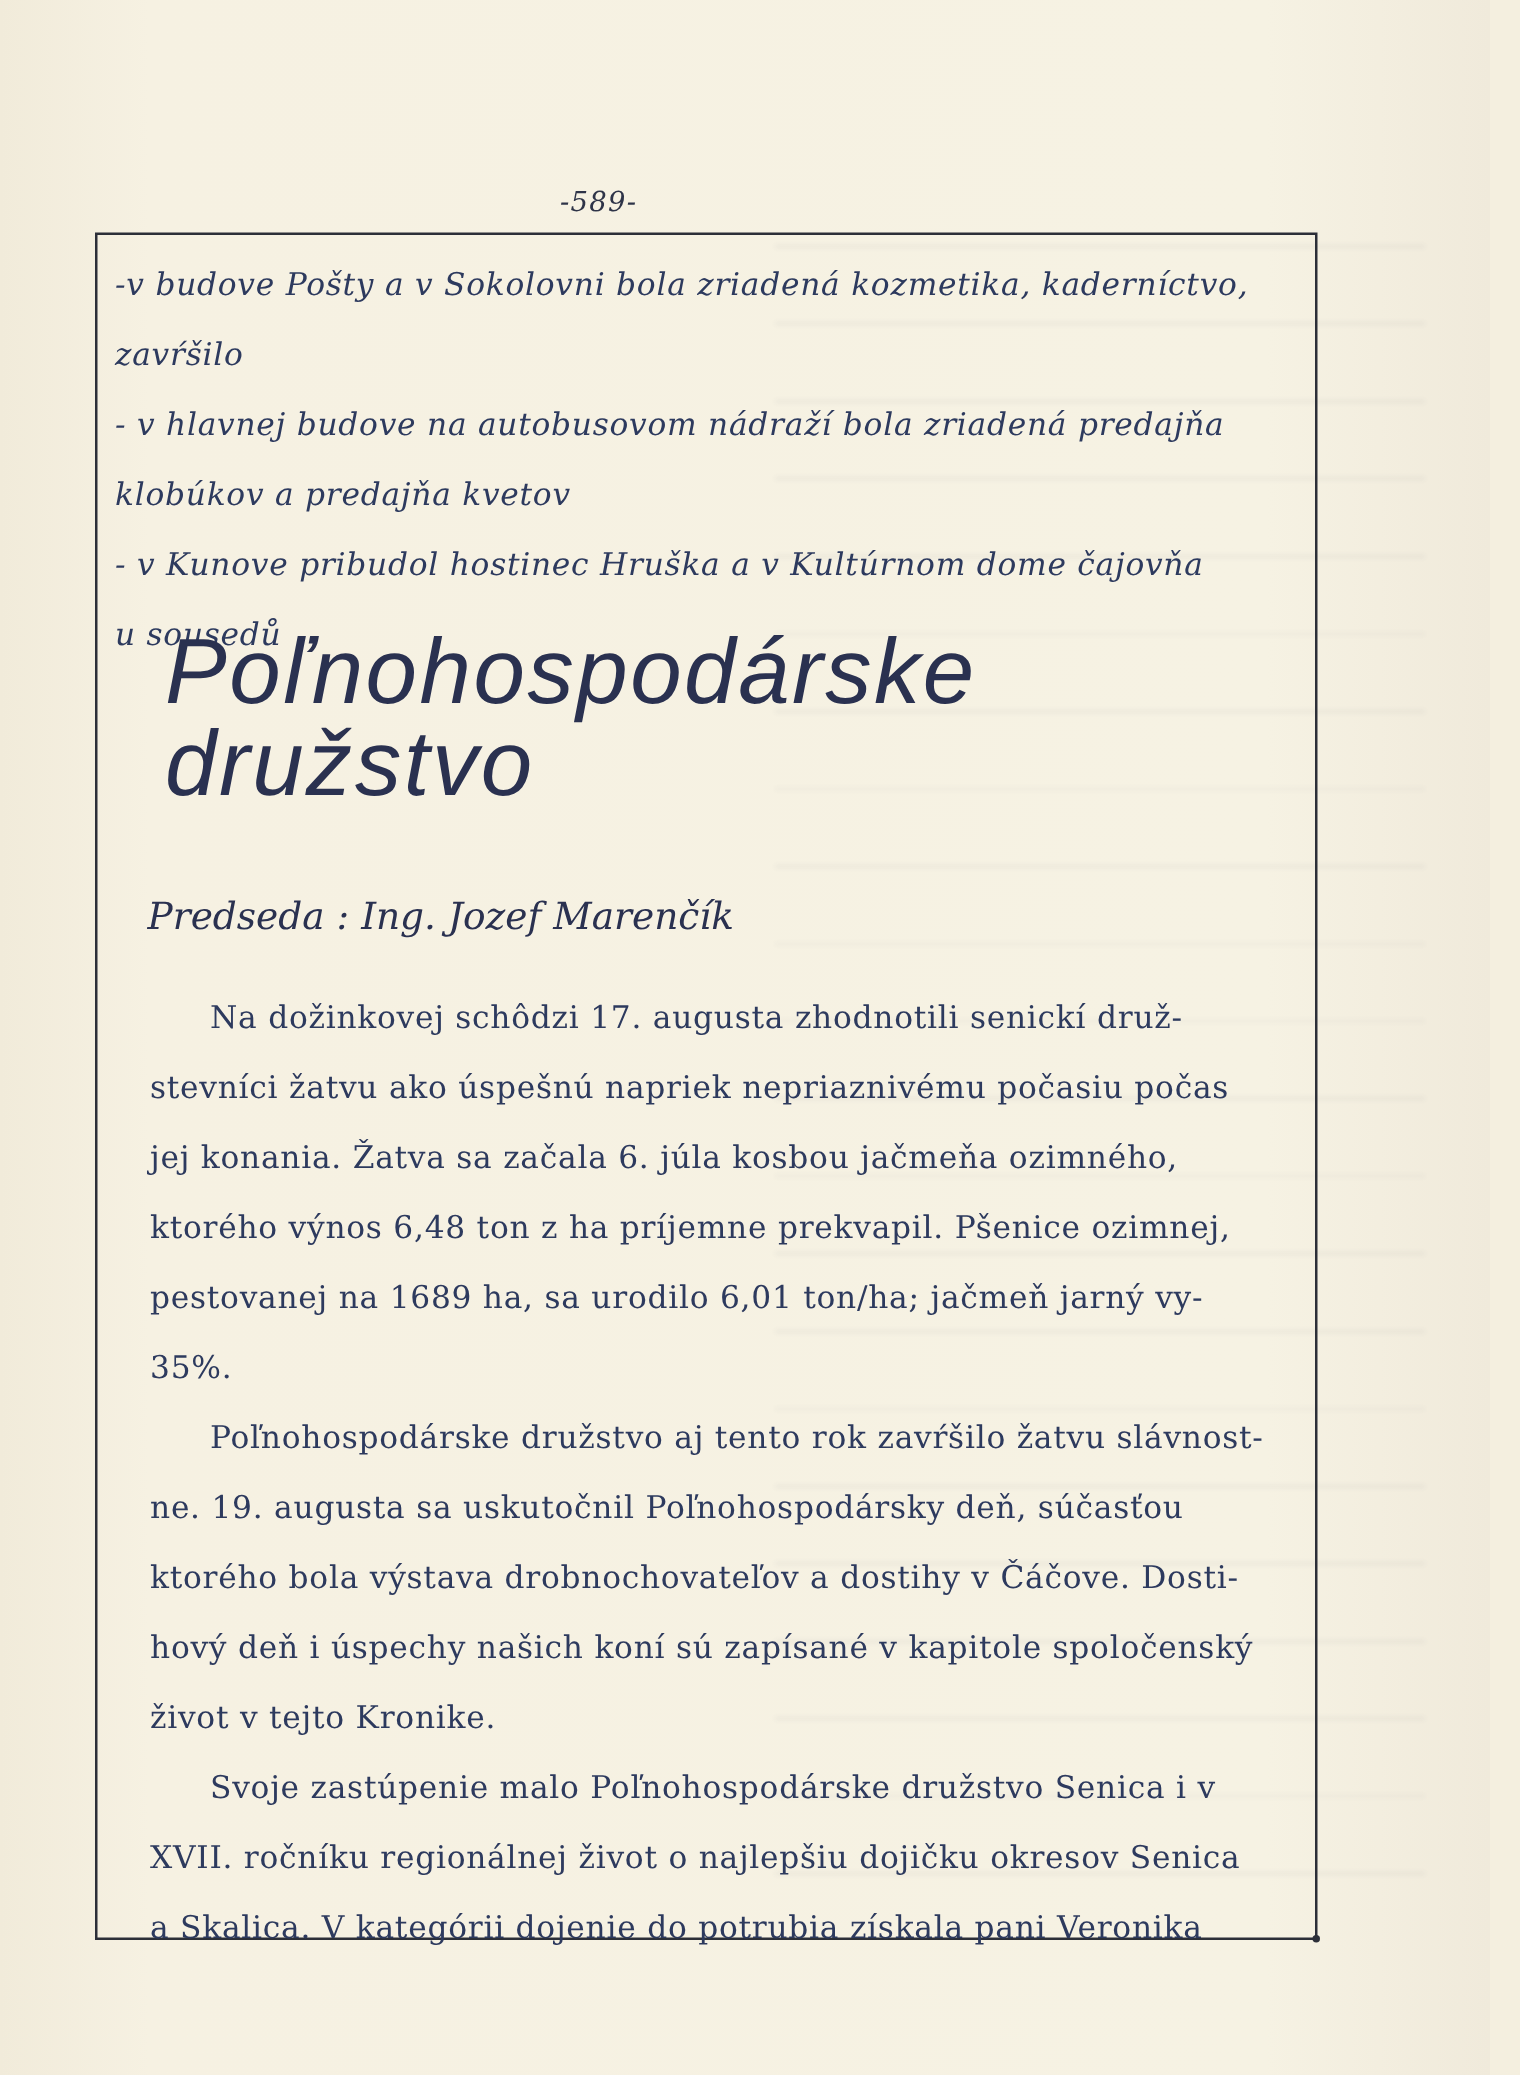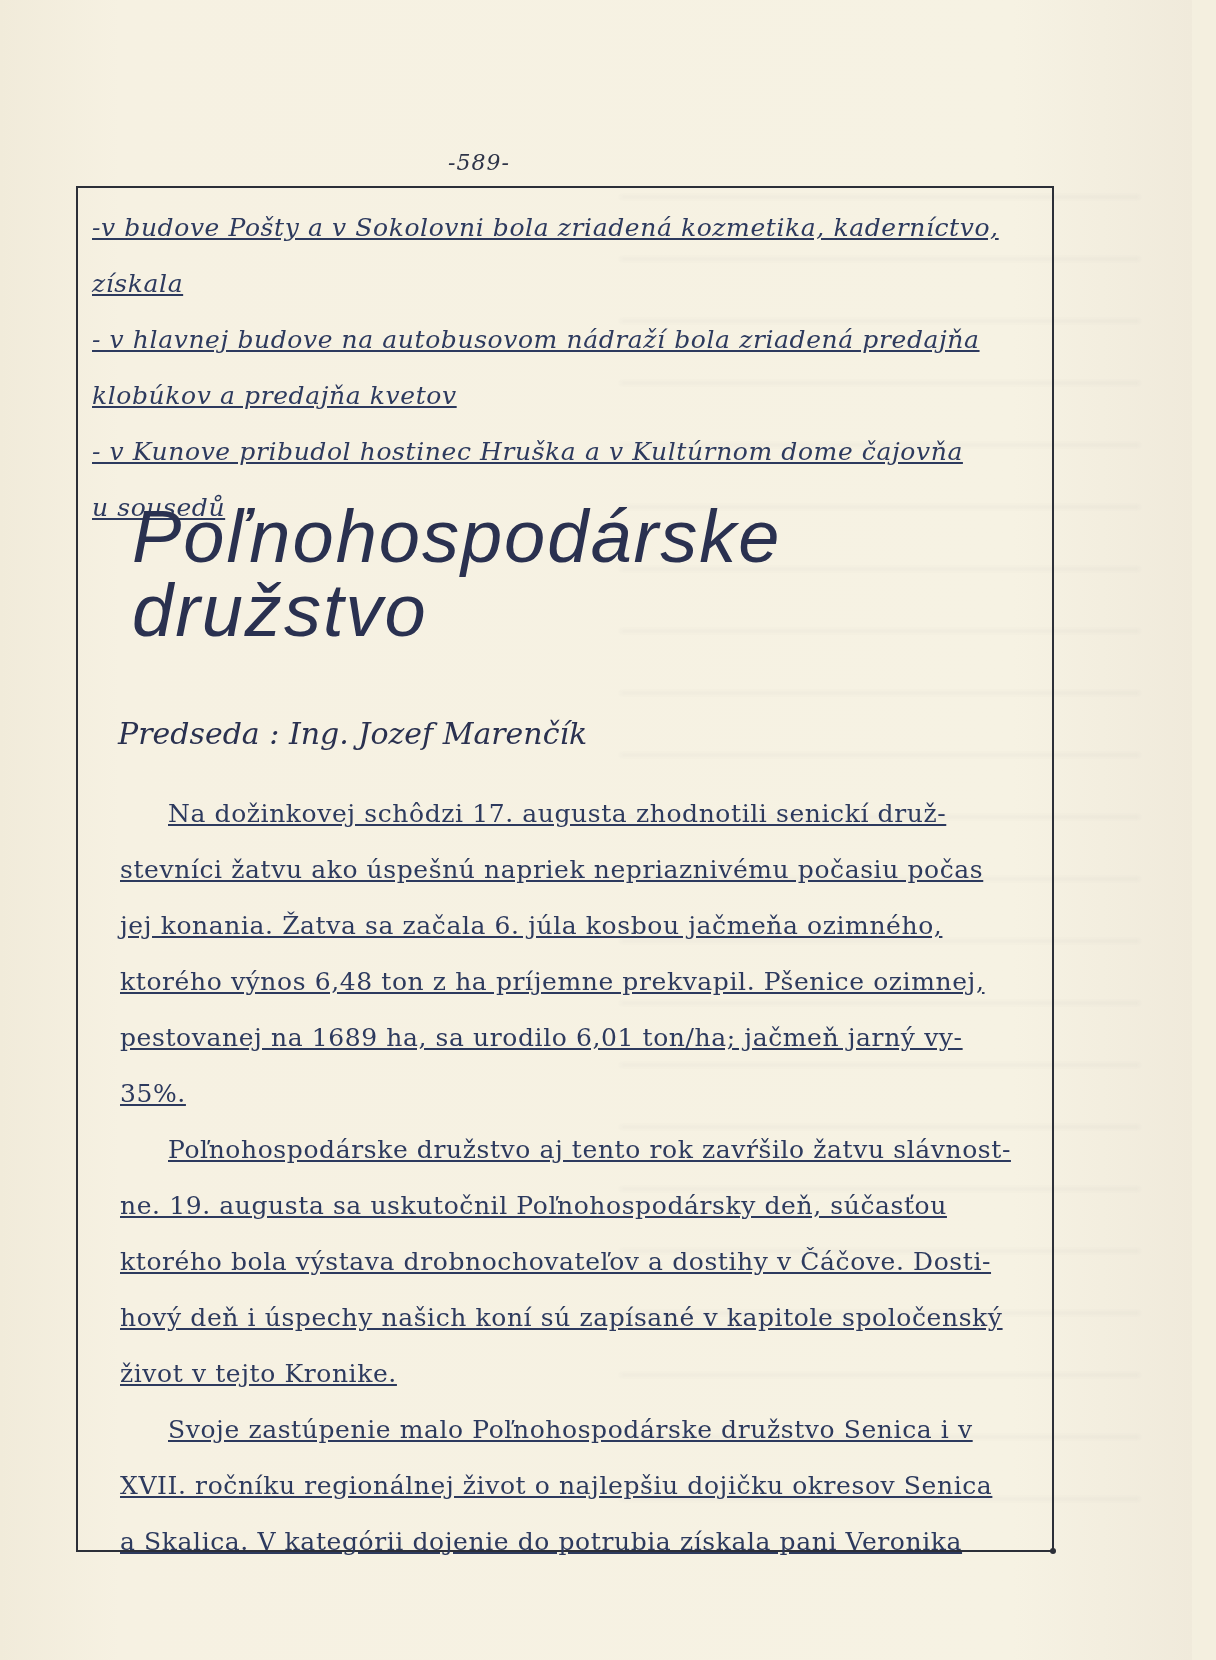--- a/index.html
+++ b/index.html
@@ -62,21 +62,21 @@
       font-family: "DejaVu Serif", serif;
       font-style: italic;
     }
     .hw {
       font-size: 25px;
       line-height: 56px;
       letter-spacing: 0.6px;
       white-space: nowrap;
       color: #2d3a5e;
     }
-    .line { display: block; height: 56px; text-decoration: underline; }
+    .line { display: block; height: 56px; }
     .title-big {
       position: absolute;
       left: 132px; top: 500px;
       width: 900px;
       text-align: left;
       font-family: Liberation Sans, sans-serif;
       font-style: italic;
       font-size: 74px;
       color: #2a3150;
       letter-spacing: 2px;
@@ -117,21 +117,21 @@
 <div class="page">
   <div class="bleed"></div>
 
   <div class="page-number">-589-</div>
 
   <div class="frame"></div>
 
   <div class="content">
     <div class="hw">
       <span class="line">-v budove Pošty a v Sokolovni bola zriadená kozmetika, kaderníctvo,</span>
-      <span class="line">získala</span>
+      <span class="line">zavŕšilo</span>
       <span class="line">- v hlavnej budove na autobusovom nádraží bola zriadená predajňa</span>
       <span class="line">klobúkov a predajňa kvetov</span>
       <span class="line">- v Kunove pribudol hostinec Hruška a v Kultúrnom dome čajovňa</span>
       <span class="line">u sousedů</span>
     </div>
   </div>
 
   <div class="title-big">Poľnohospodárske družstvo</div>
 
   <div class="chair">

